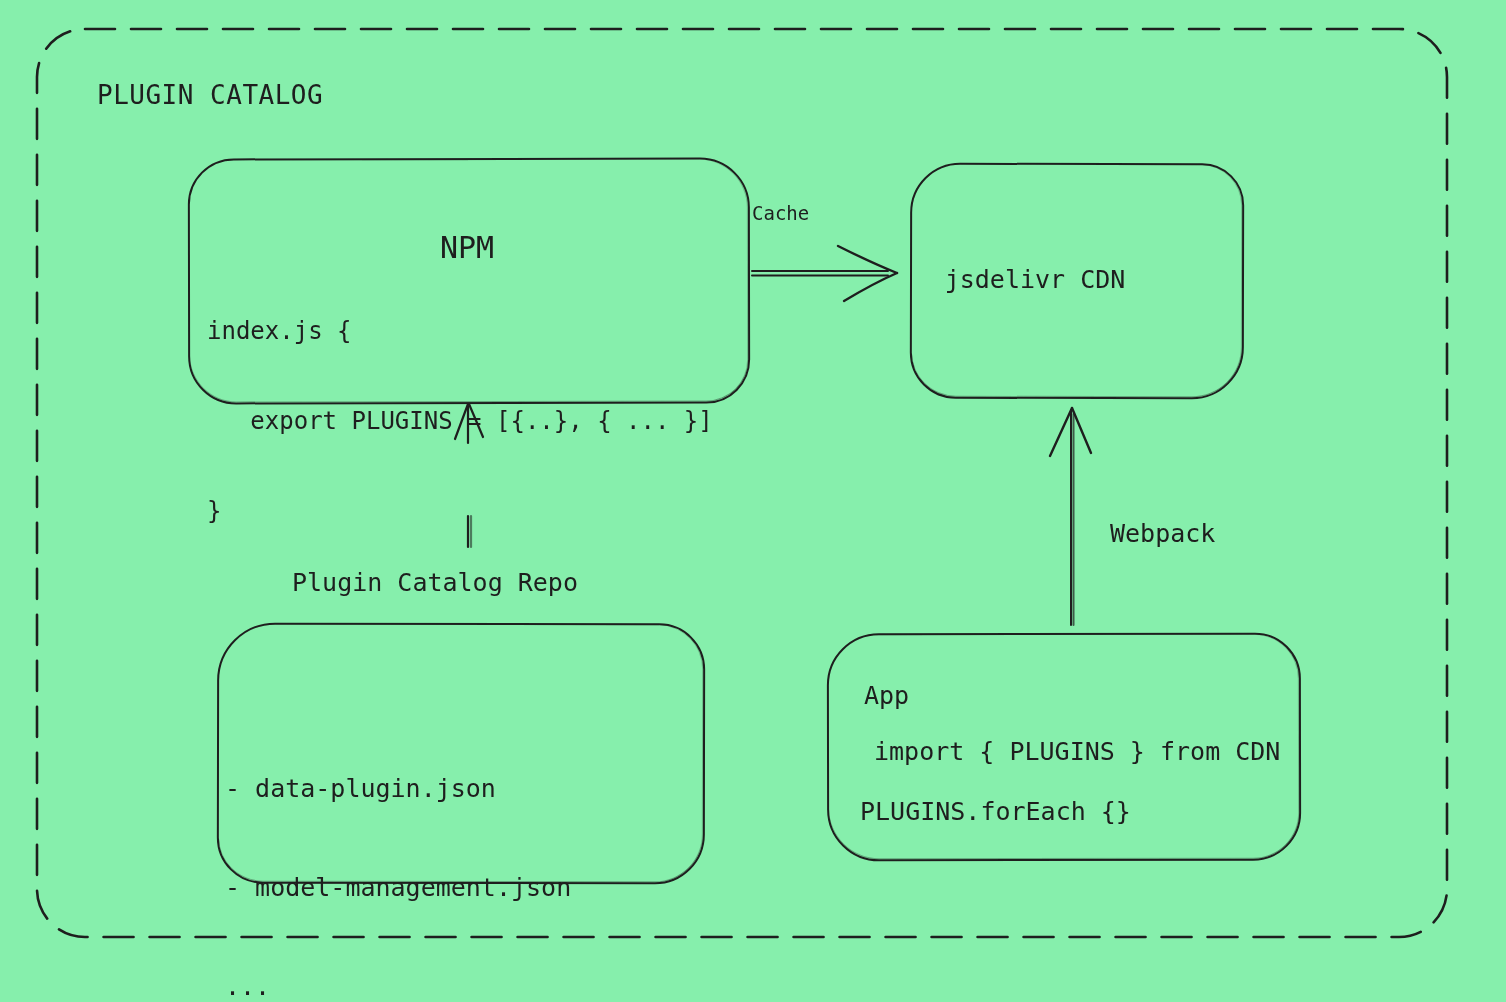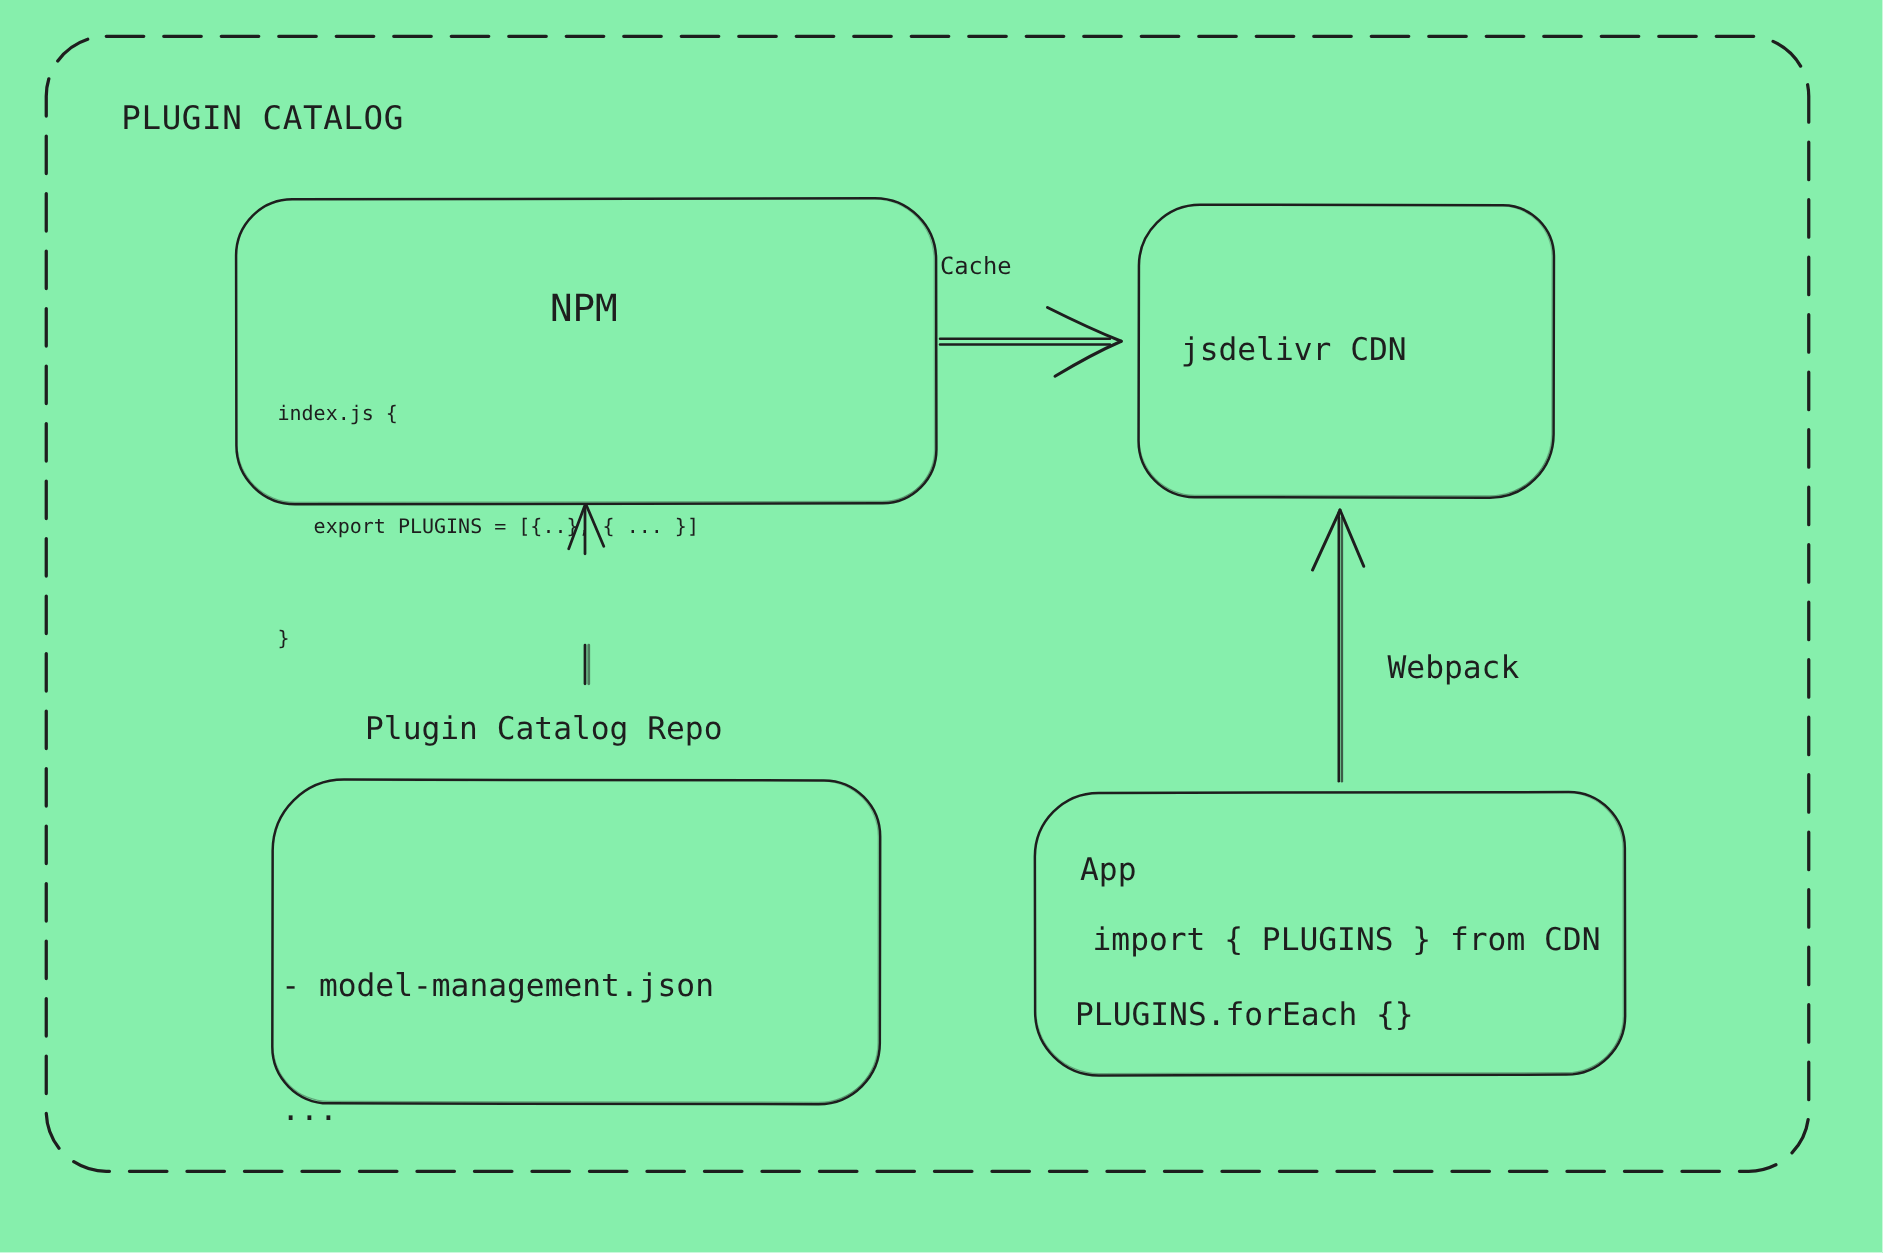--- a/index.html
+++ b/index.html
@@ -55,22 +55,22 @@
     border-radius: 52px 46px 48px 52px;
     transform: rotate(-0.1deg);
   }
   .npm-title {
     left: 188px; top: 196px; width: 558px;
     text-align: center;
     font-size: 30px;
     margin-top: 34px;
   }
   .npm-code {
-    left: 222px; top: 256px;
-    font-size: 16px;
+    left: 207px; top: 256px;
+    font-size: 24px;
     line-height: 30px;
     white-space: pre;
   }
   .cdn-label {
     left: 870px; top: 265px; width: 330px;
     text-align: center;
     font-size: 25px;
   }
   .cache-label {
     left: 752px; top: 202px; width: 150px;
@@ -157,20 +157,21 @@
 
   <div class="abs cache-label">Cache</div>
 
   <div class="node node-cdn"></div>
   <div class="abs cdn-label">jsdelivr CDN</div>
 
 
   <div class="abs repo-title">Plugin Catalog Repo</div>
   <div class="node node-repo"></div>
   <div class="abs repo-items">
+    <div>- data-plugin.json</div>
     <div>- model-management.json</div>
     <div>...</div>
   </div>
 
   <div class="node node-app"></div>
   <div class="abs app-title">App</div>
   <div class="abs app-code-1">import { PLUGINS } from CDN</div>
   <div class="abs app-code-2">PLUGINS.forEach {}</div>
 
   <div class="abs import-label">Webpack</div>

